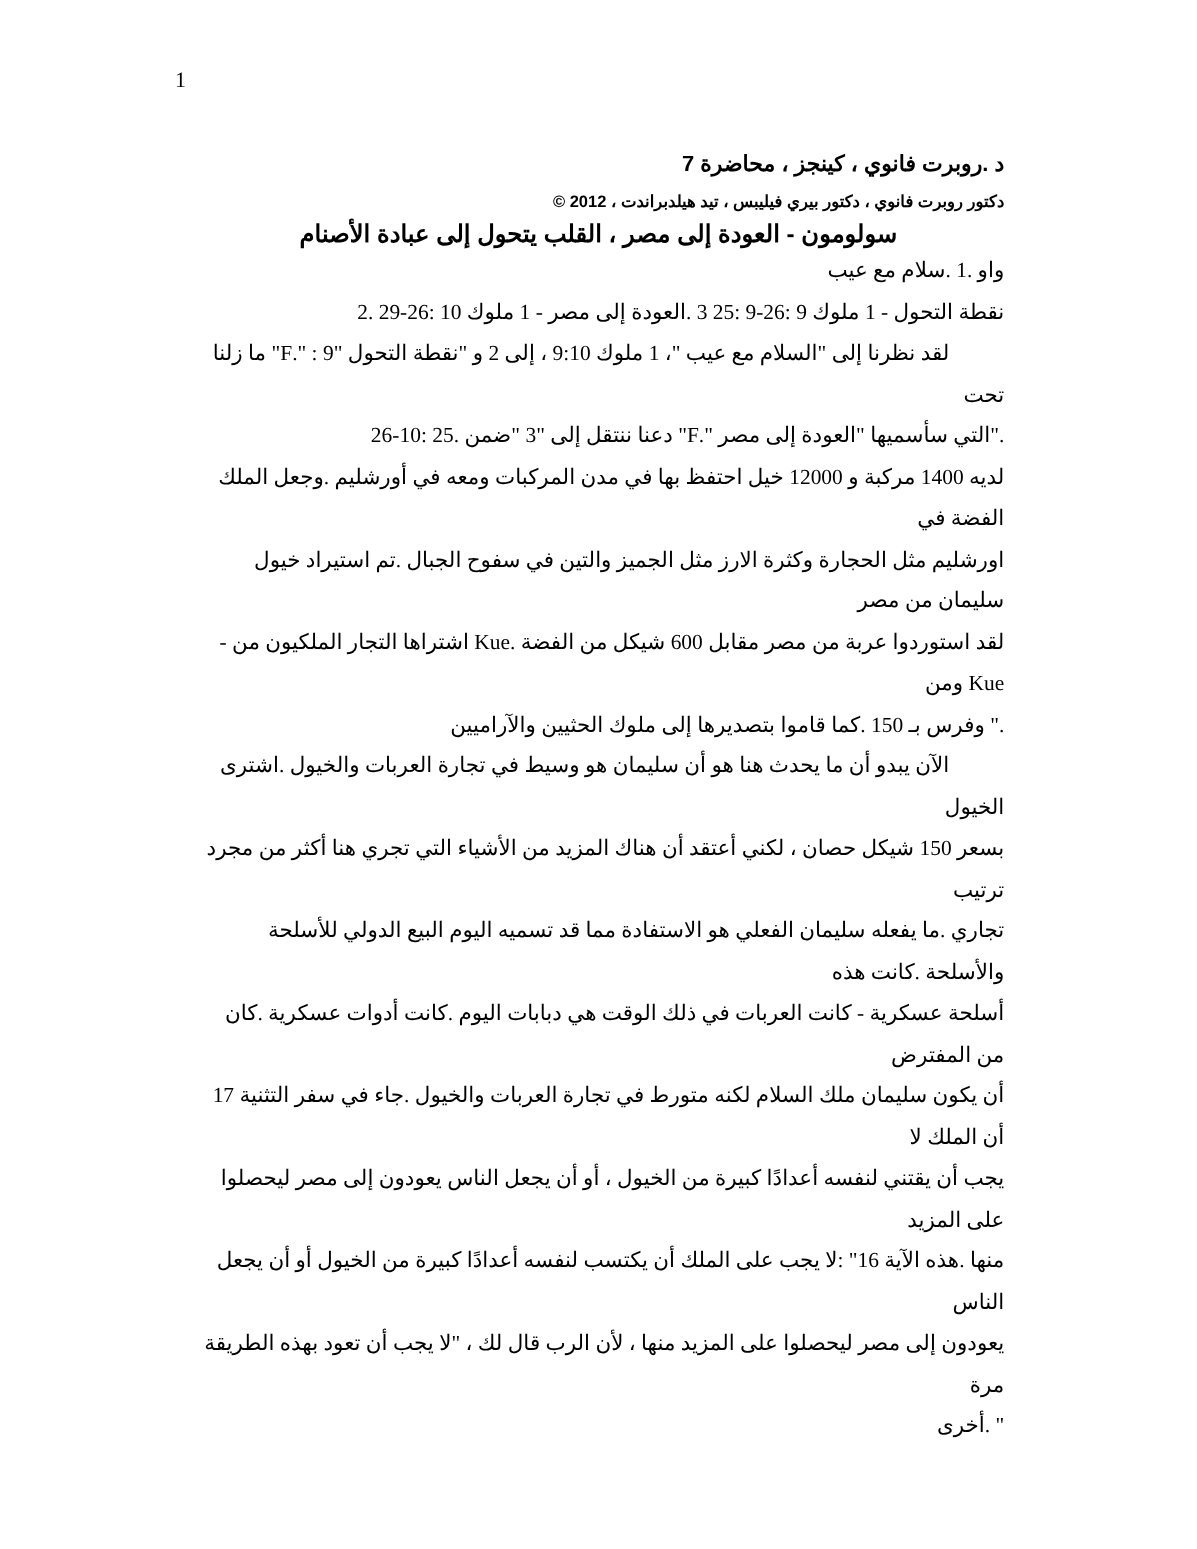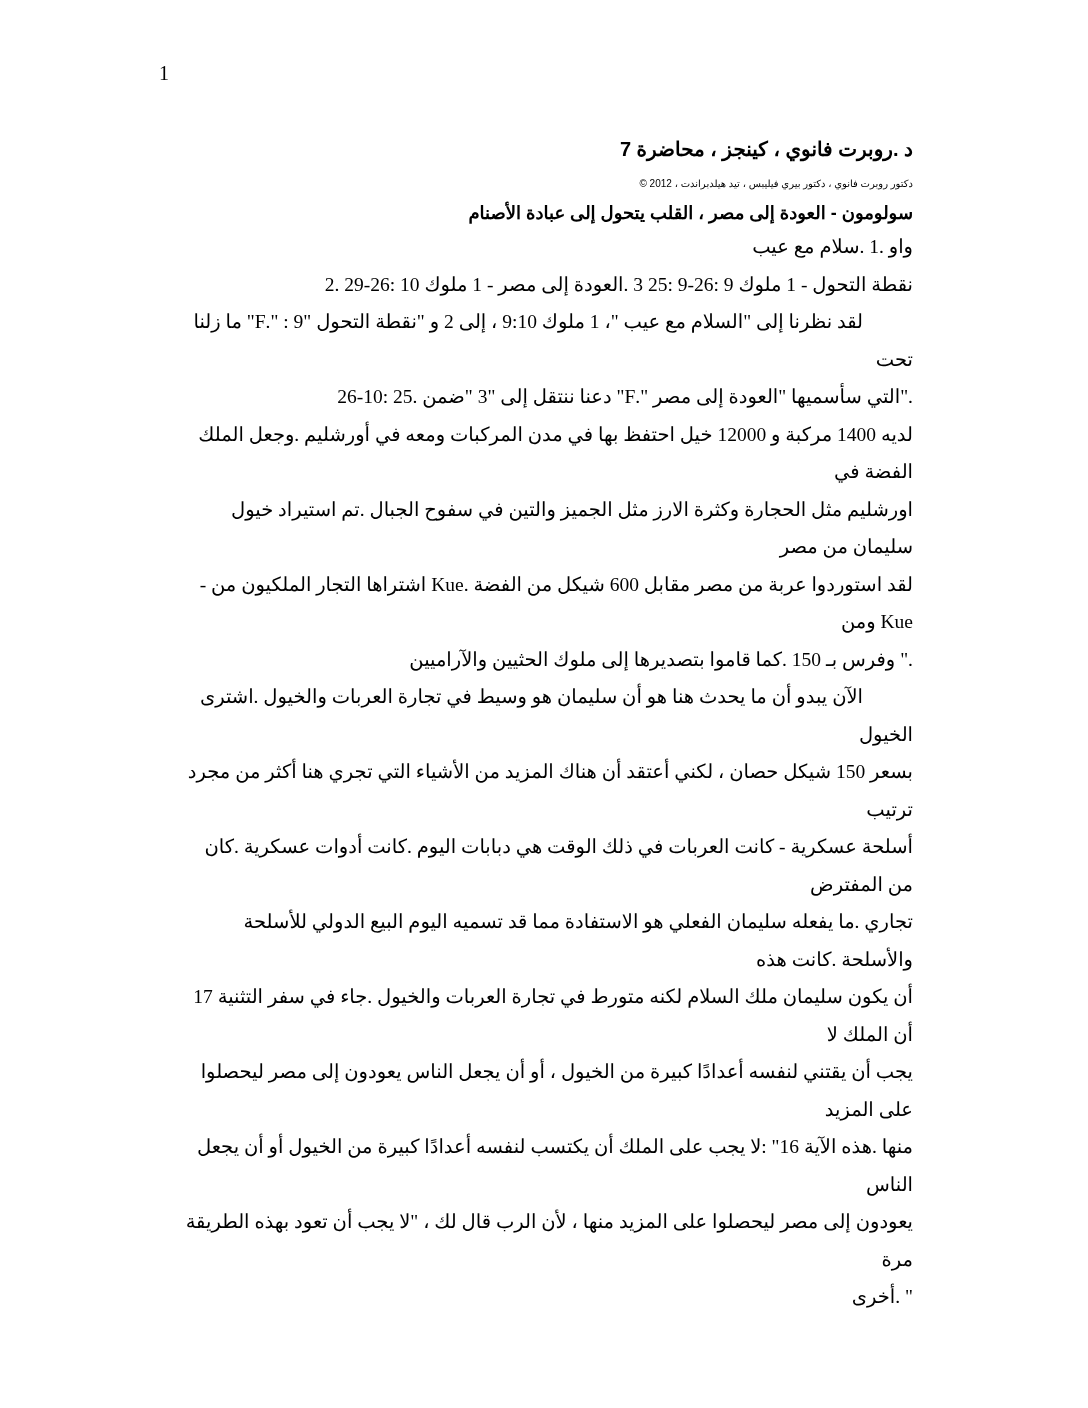--- a/index.html
+++ b/index.html
@@ -1,21 +1,21 @@
 <!DOCTYPE html>
 <html><head>
 <meta charset="utf-8">
 <style>
   html, body { margin: 0; padding: 0; background: #ffffff; }
   body { width: 1088px; height: 1408px; position: relative; overflow: hidden; color: #000; }
   .page-number { position: absolute; left: 159px; top: 62px; font-family: "Liberation Serif", serif; font-size: 20px; }
   .doc { position: absolute; left: 175px; right: 175px; top: 120px; direction: rtl; text-align: right; }
   .title { font-family: "Liberation Sans", sans-serif; font-weight: bold; font-size: 20px; margin: 12px 0 0 0; line-height: 34px; }
-  .authors { font-family: "Liberation Sans", sans-serif; font-weight: normal; font-size: 10px; margin: 4px 0 0 0; line-height: 28px; }
-  .subtitle { font-family: "Liberation Sans", sans-serif; font-weight: bold; font-size: 18px; margin: 0; line-height: 30px; }
+  .authors { font-family: "Liberation Sans", sans-serif; font-weight: bold; font-size: 15px; margin: 4px 0 0 0; line-height: 28px; }
+  .subtitle { font-family: "Liberation Sans", sans-serif; font-weight: bold; font-size: 22px; margin: 0; line-height: 30px; text-align: center; }
   .body-text { font-family: "Liberation Serif", serif; font-size: 19.5px; line-height: 37.5px; margin: 0; }
   .outline { }
   .outline p { margin: 0; }
   .indent { text-indent: 50px; }
   .para { margin: 0; }
   .body-block { margin-top: 0; }
 </style>
 </head>
 <body>
 
@@ -39,22 +39,22 @@
   <div class="body-text body-block">
     <p class="para">لديه 1400 مركبة و 12000 خيل احتفظ بها في مدن المركبات ومعه في أورشليم .وجعل الملك الفضة في</p>
     <p class="para">اورشليم مثل الحجارة وكثرة الارز مثل الجميز والتين في سفوح الجبال .تم استيراد خيول سليمان من مصر</p>
     <p class="para">لقد استوردوا عربة من مصر مقابل 600 شيكل من الفضة .Kue اشتراها التجار الملكيون من - Kue ومن</p>
     <p class="para">." وفرس بـ 150 .كما قاموا بتصديرها إلى ملوك الحثيين والآراميين</p>
   </div>
 
   <div class="body-text body-block">
     <p class="para indent">الآن يبدو أن ما يحدث هنا هو أن سليمان هو وسيط في تجارة العربات والخيول .اشترى الخيول</p>
     <p class="para">بسعر 150 شيكل حصان ، لكني أعتقد أن هناك المزيد من الأشياء التي تجري هنا أكثر من مجرد ترتيب</p>
+    <p class="para">تجاري .ما يفعله سليمان الفعلي هو الاستفادة مما قد تسميه اليوم البيع الدولي للأسلحة والأسلحة .كانت هذه</p>
     <p class="para">أسلحة عسكرية - كانت العربات في ذلك الوقت هي دبابات اليوم .كانت أدوات عسكرية .كان من المفترض</p>
-    <p class="para">تجاري .ما يفعله سليمان الفعلي هو الاستفادة مما قد تسميه اليوم البيع الدولي للأسلحة والأسلحة .كانت هذه</p>
     <p class="para">أن يكون سليمان ملك السلام لكنه متورط في تجارة العربات والخيول .جاء في سفر التثنية 17 أن الملك لا</p>
     <p class="para">يجب أن يقتني لنفسه أعدادًا كبيرة من الخيول ، أو أن يجعل الناس يعودون إلى مصر ليحصلوا على المزيد</p>
     <p class="para">منها .هذه الآية 16" :لا يجب على الملك أن يكتسب لنفسه أعدادًا كبيرة من الخيول أو أن يجعل الناس</p>
     <p class="para">يعودون إلى مصر ليحصلوا على المزيد منها ، لأن الرب قال لك ، "لا يجب أن تعود بهذه الطريقة مرة</p>
     <p class="para">" .أخرى</p>
   </div>
 
 </div>
 
 </body></html>

